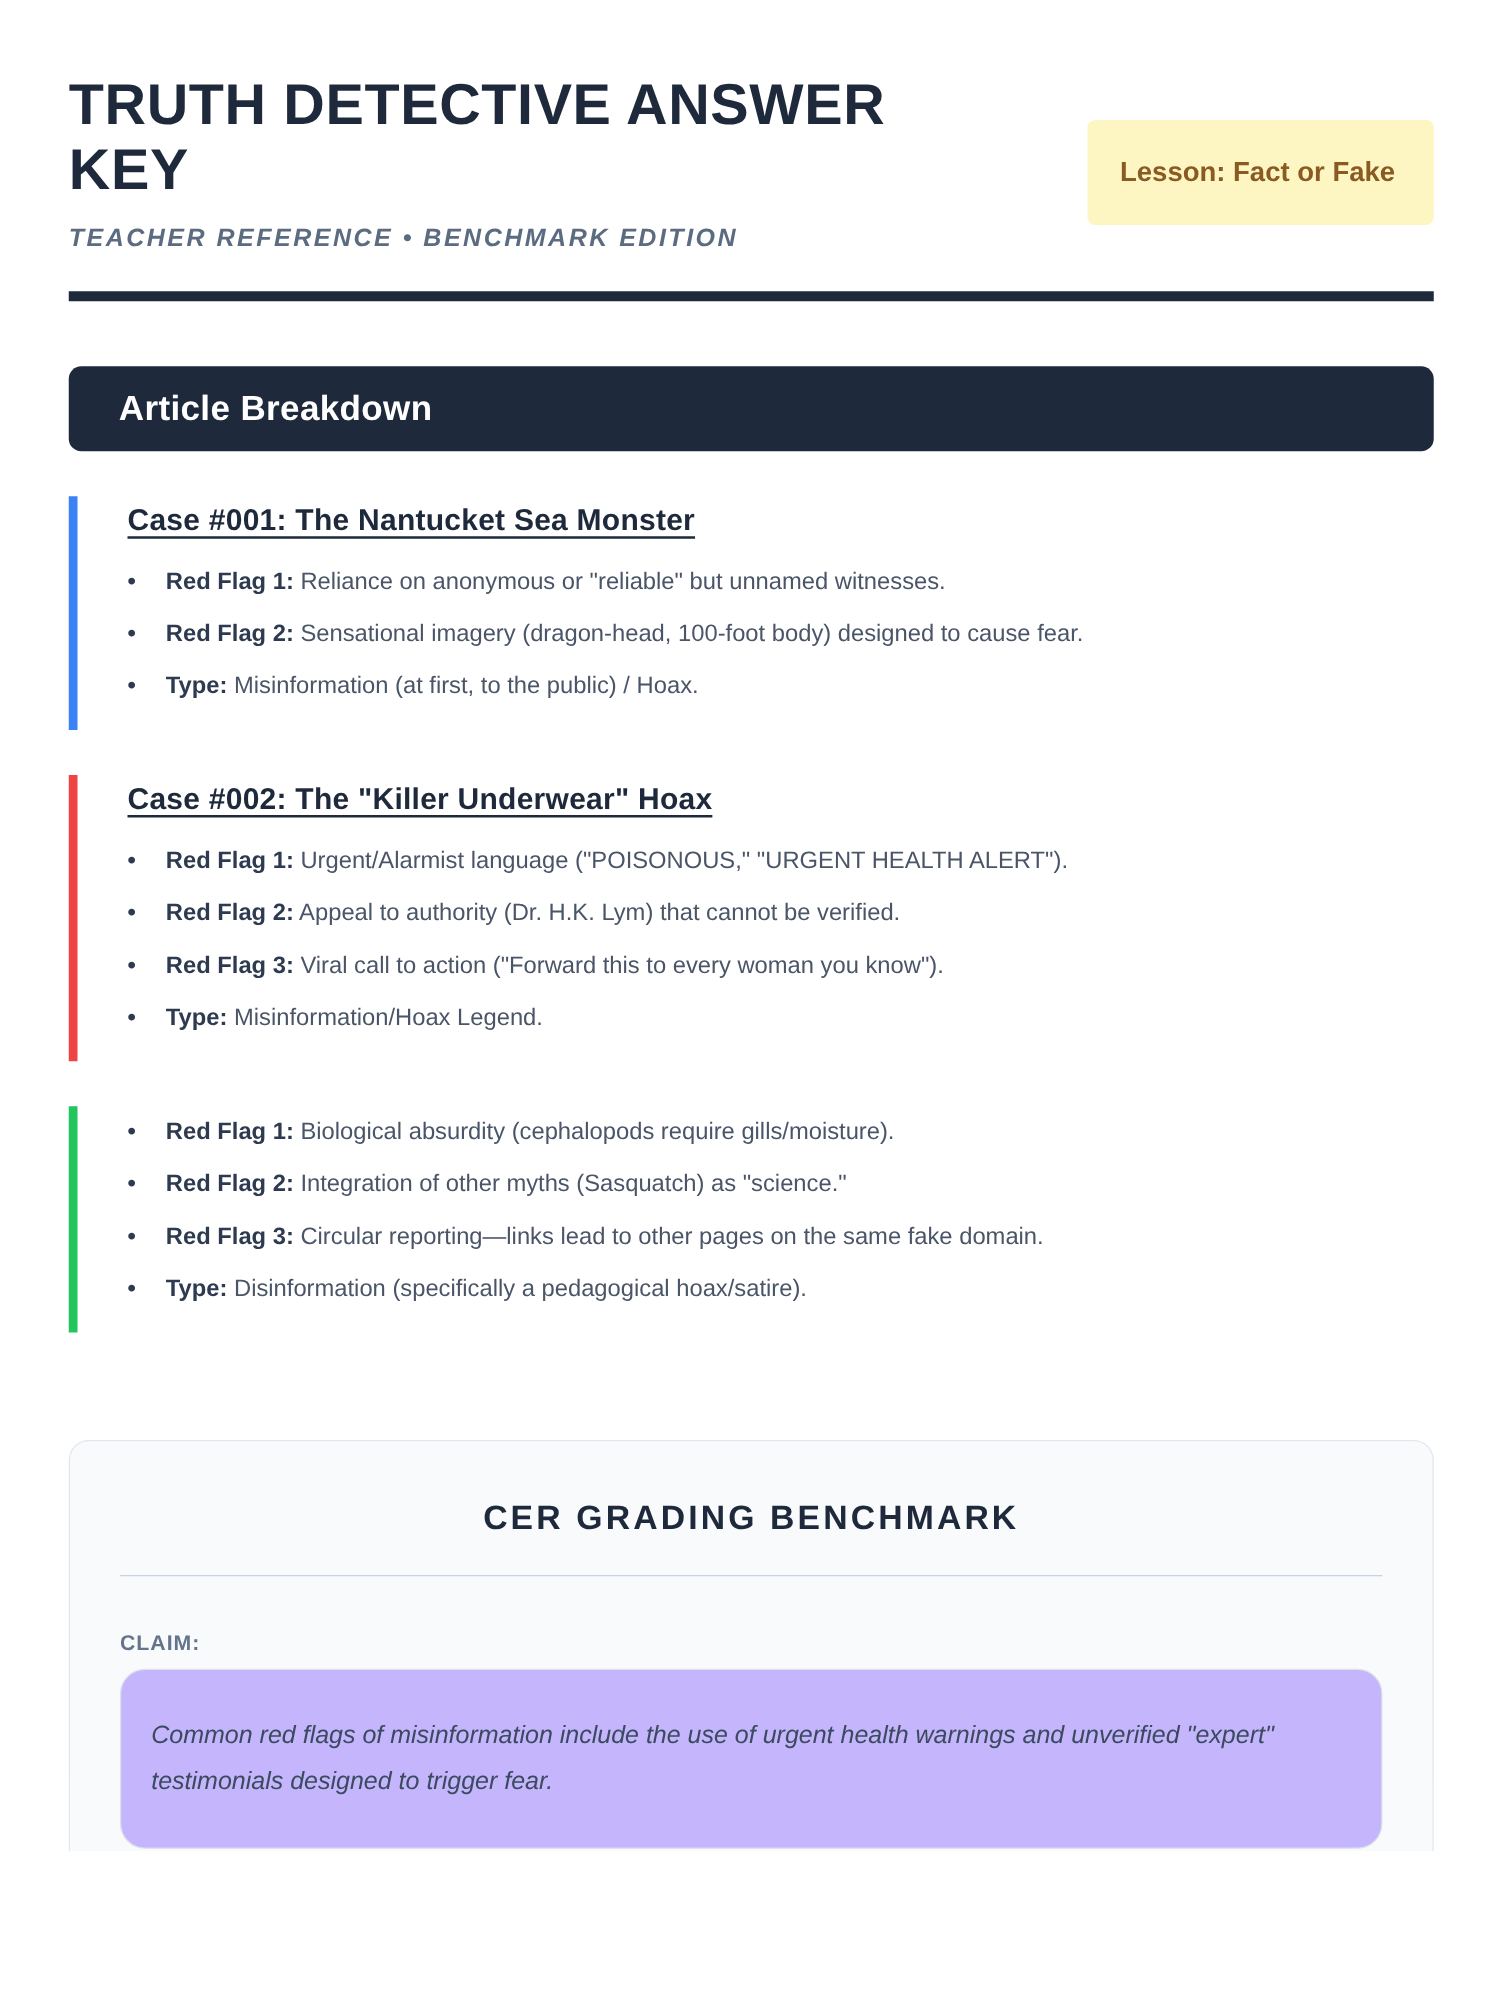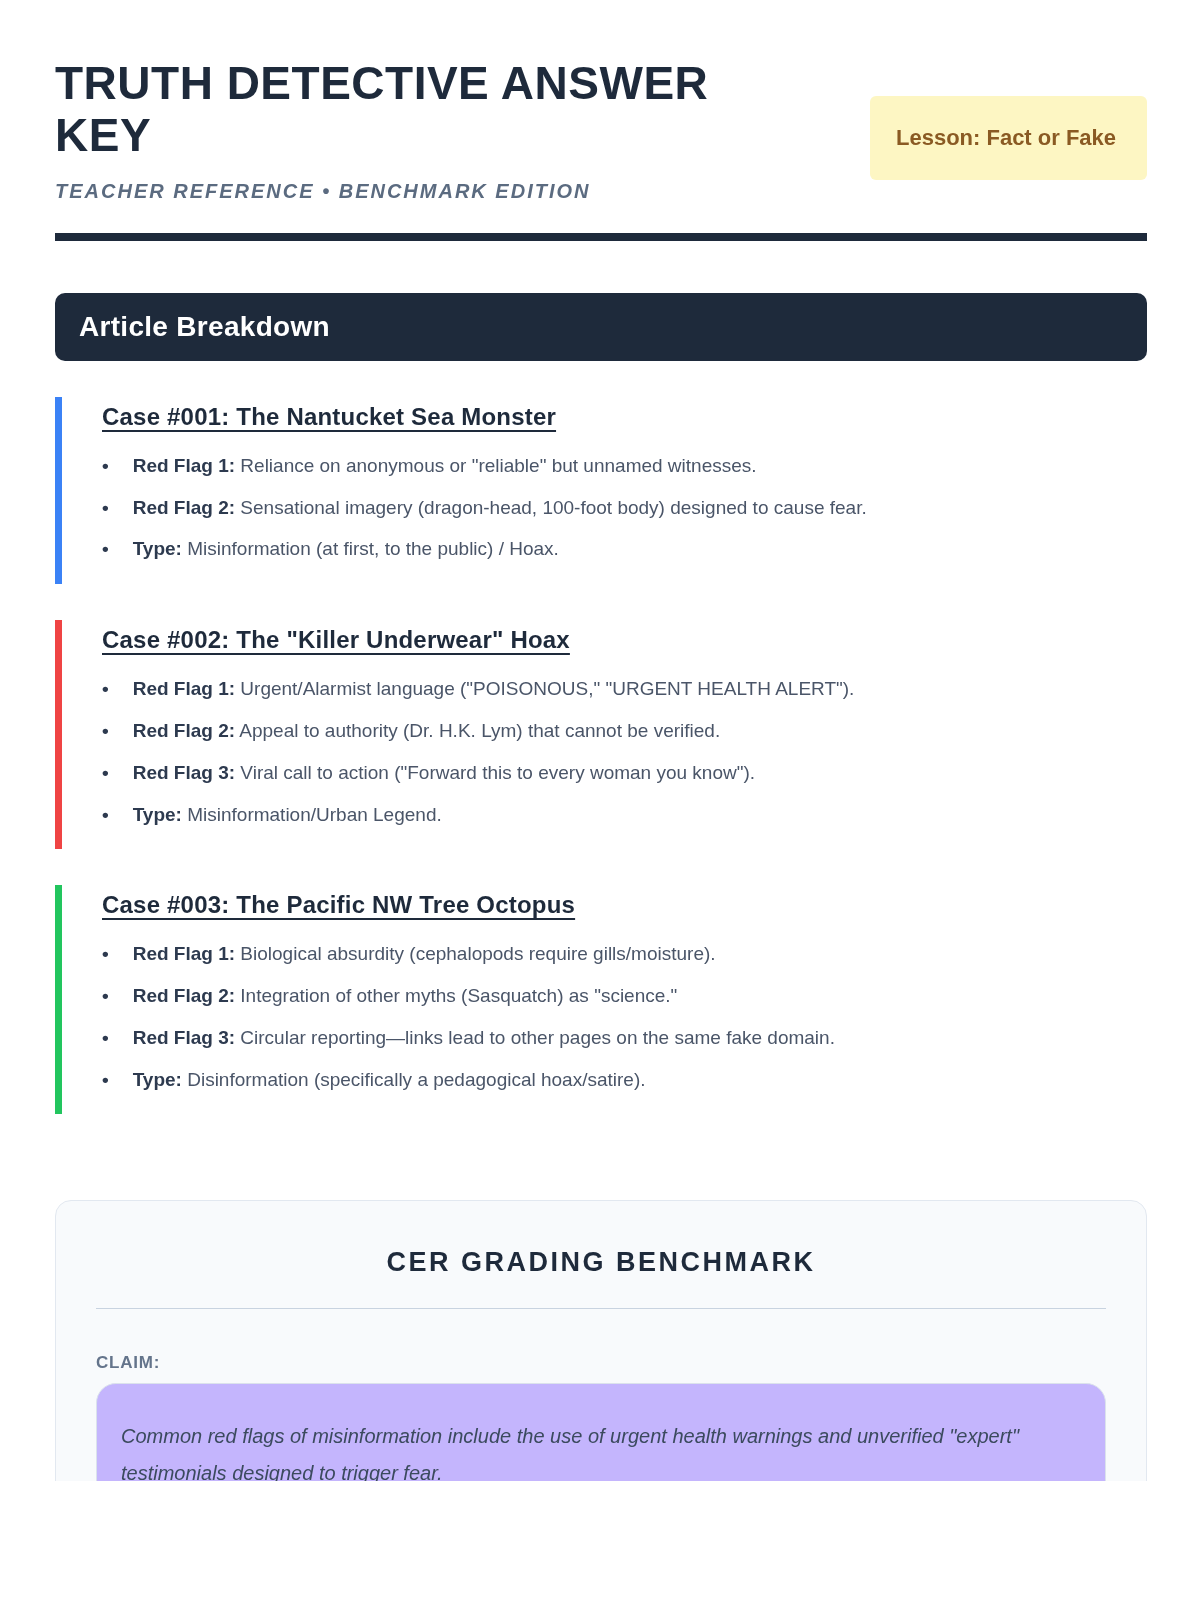--- a/index.html
+++ b/index.html
@@ -27,21 +27,21 @@
   .lesson-badge{
     width:277px;margin-top:38px;background:var(--badge-bg);border-radius:6px;
     padding:22px 26px;font-size:22px;font-weight:bold;color:var(--badge-text);
     line-height:1.8;
   }
   .thick-rule{height:8px;background:var(--navy);margin-top:30px;border:none;}
 
   
   .section-bar{
     margin-top:52px;background:var(--navy);border-radius:10px;
-    padding:18px 24px;color:#ffffff;font-size:28px;font-weight:bold;
+    padding:18px 40px;color:#ffffff;font-size:28px;font-weight:bold;
     letter-spacing:0.3px;
   }
 
   
   .case{margin-top:36px;padding:6px 0 8px 40px;border-left:7px solid var(--navy);}
   .case-0{border-left-color:var(--accent-0);}
   .case-1{border-left-color:var(--accent-1);}
   .case-2{border-left-color:var(--accent-2);}
   .case h2{
     font-size:24px;font-weight:bold;color:var(--navy);
@@ -98,26 +98,25 @@
       <li><strong>Type:</strong> <span>Misinformation (at first, to the public) / Hoax.</span></li>
     </ul>
   </section>
 
   <section class="case case-1">
     <h2>Case #002: The "Killer Underwear" Hoax</h2>
     <ul>
       <li><strong>Red Flag 1:</strong> <span>Urgent/Alarmist language ("POISONOUS," "URGENT HEALTH ALERT").</span></li>
       <li><strong>Red Flag 2:</strong> <span>Appeal to authority (Dr. H.K. Lym) that cannot be verified.</span></li>
       <li><strong>Red Flag 3:</strong> <span>Viral call to action ("Forward this to every woman you know").</span></li>
-      <li><strong>Type:</strong> <span>Misinformation/Urban Legend.</span></li>
+      <li><strong>Type:</strong> <span>Misinformation/Hoax Legend.</span></li>
     </ul>
   </section>
 
   <section class="case case-2">
-    <h2>Case #003: The Pacific NW Tree Octopus</h2>
     <ul>
       <li><strong>Red Flag 1:</strong> <span>Biological absurdity (cephalopods require gills/moisture).</span></li>
       <li><strong>Red Flag 2:</strong> <span>Integration of other myths (Sasquatch) as "science."</span></li>
       <li><strong>Red Flag 3:</strong> <span>Circular reporting—links lead to other pages on the same fake domain.</span></li>
       <li><strong>Type:</strong> <span>Disinformation (specifically a pedagogical hoax/satire).</span></li>
     </ul>
   </section>
 
   <section class="cer-card">
     <h3 class="cer-title">CER GRADING BENCHMARK</h3>

